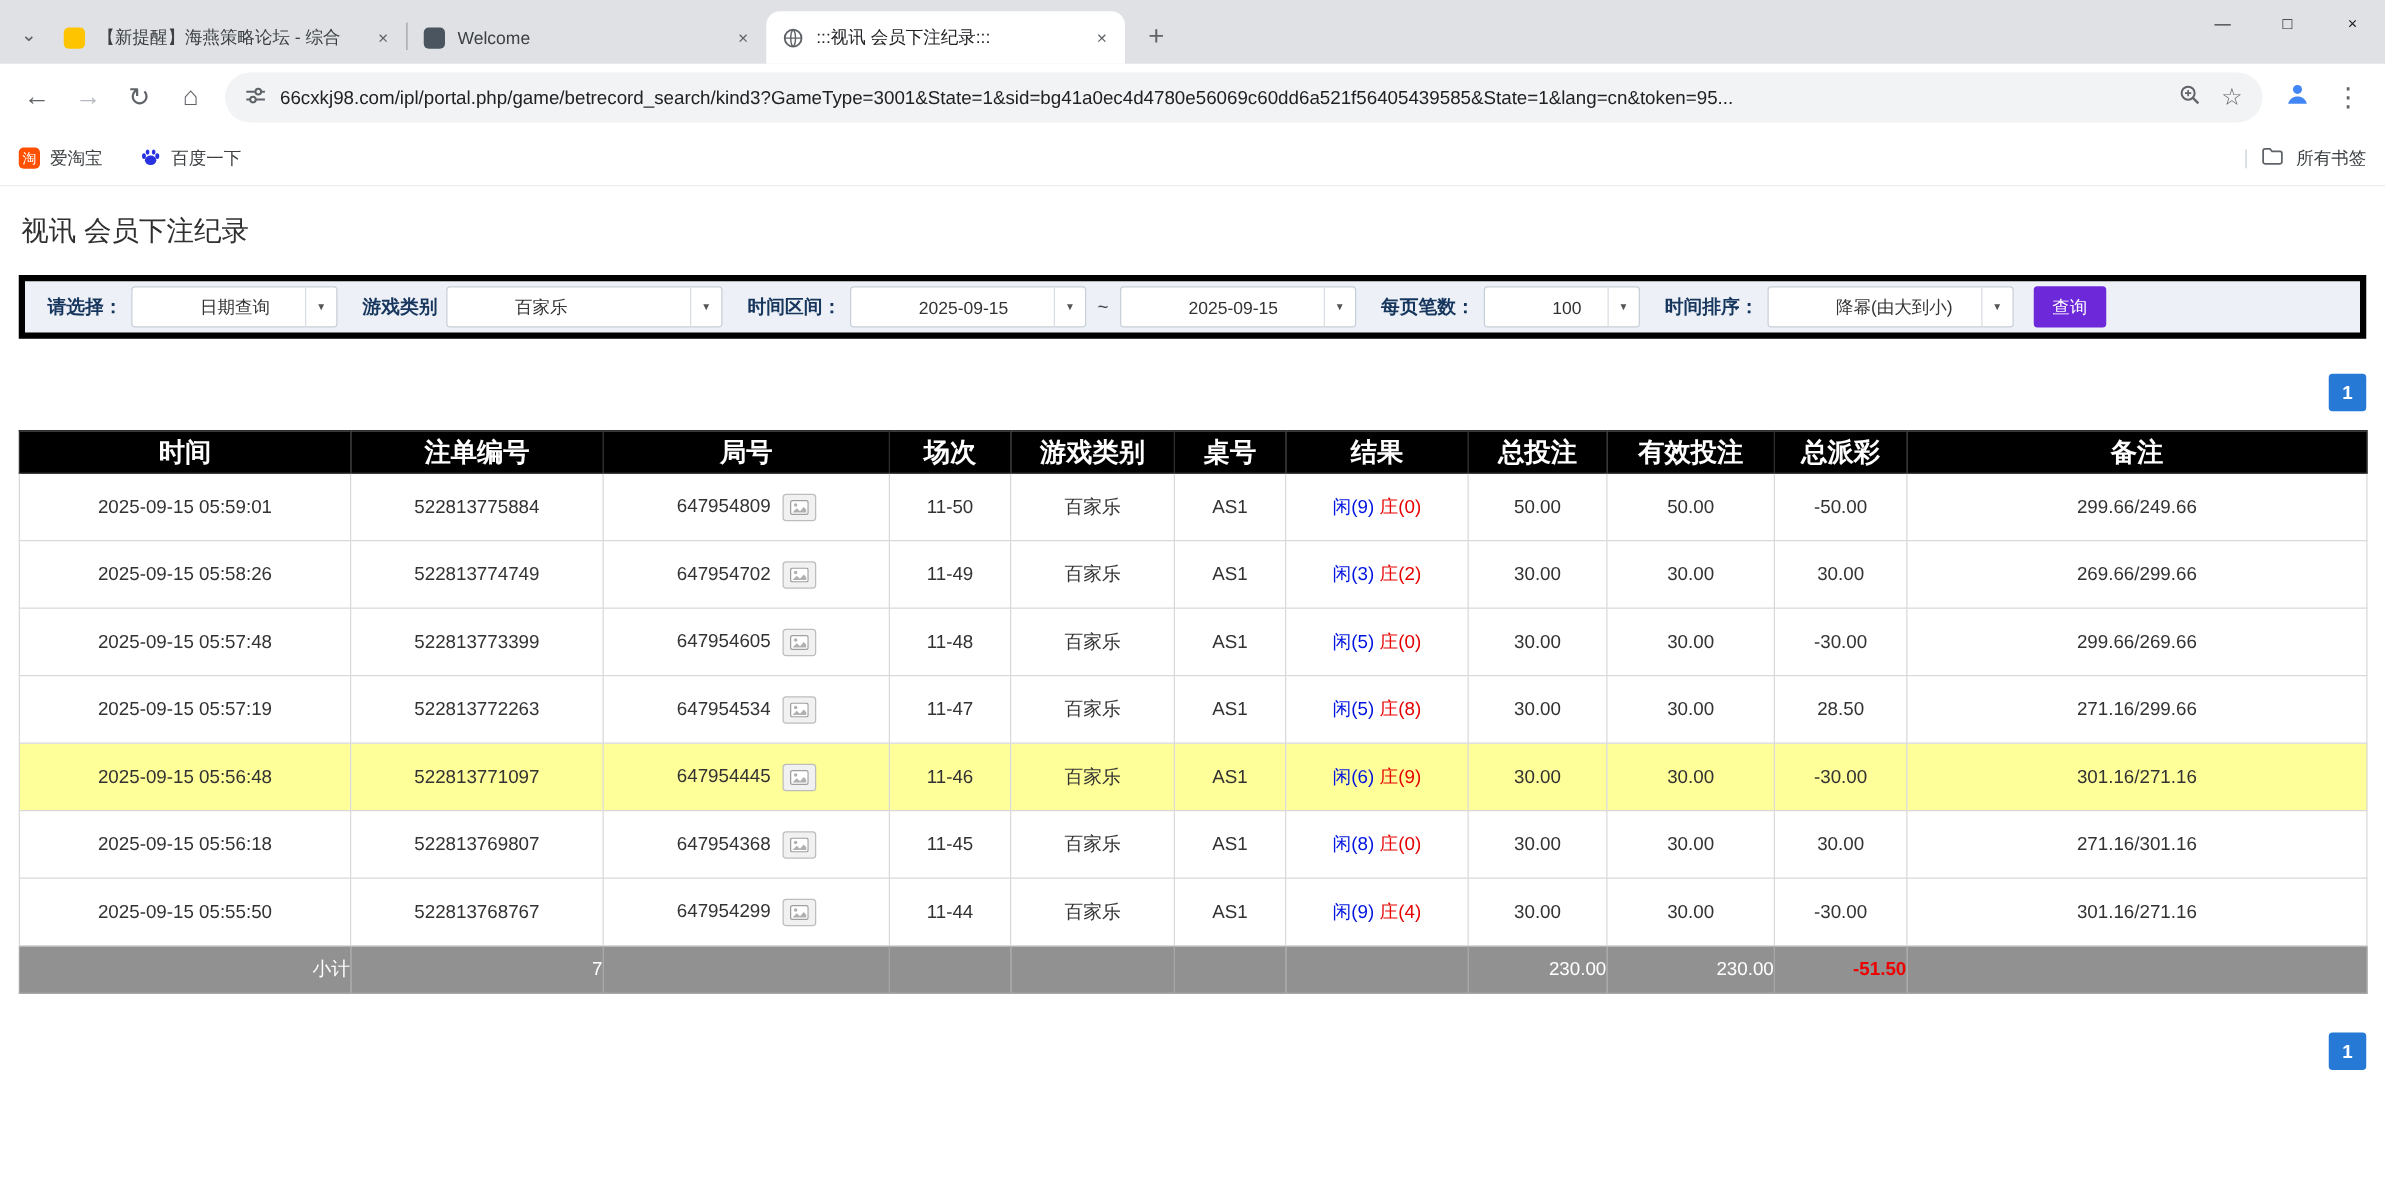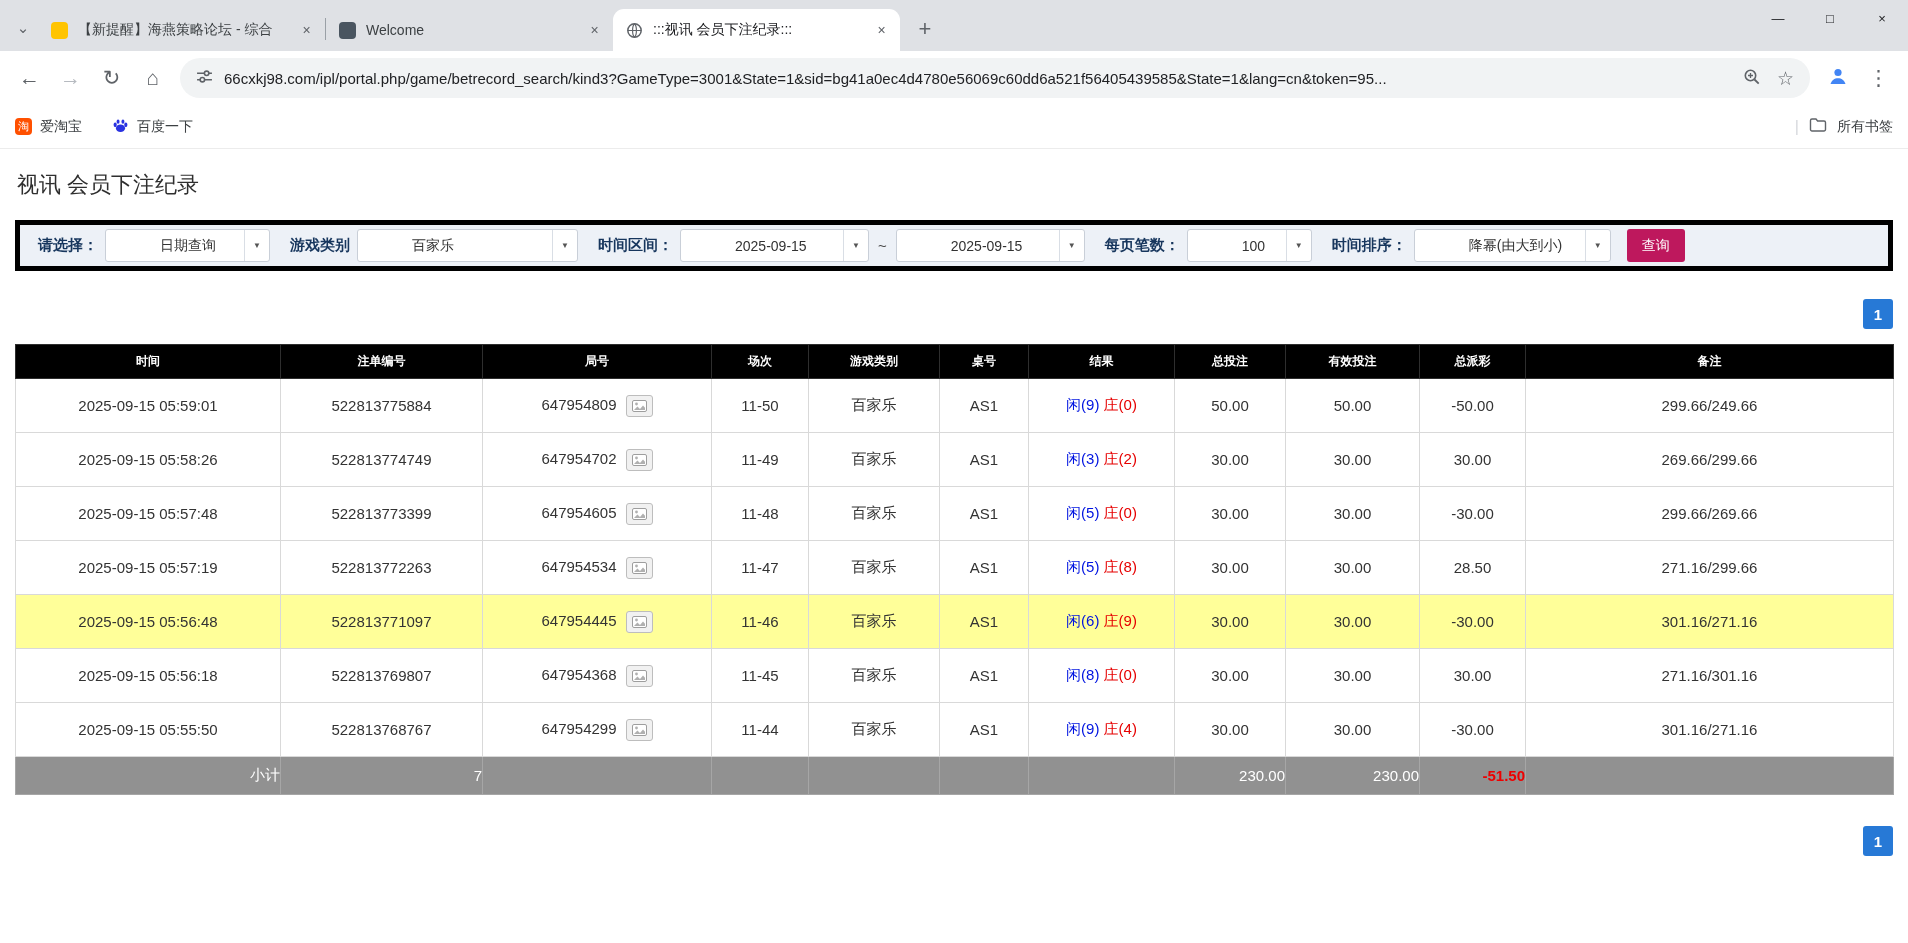--- a/index.html
+++ b/index.html
@@ -41,31 +41,31 @@
 
   .filterbar { margin-top:20px; height:51px; background:#edf1f7; border:5px solid #000000; display:flex; align-items:center; padding:0 18px; }
   .f-label { font-size:15px; font-weight:bold; color:#17365d; margin:0 7px 0 20px; white-space:nowrap; }
   .f-label.first { margin-left:0; }
   .tilde { margin:0 9px; color:#444; font-size:15px; }
   .select { height:33px; background:#fff; border:1px solid #c9cfd8; border-radius:3px; display:inline-flex; align-items:center; justify-content:space-between; font-size:14px; color:#333; padding-left:10px; cursor:pointer; flex:none; }
   .sel-val { white-space:nowrap; overflow:hidden;margin-left:44px; }
   .arrow-box { width:25px; height:100%; border-left:1px solid #d9dee5; display:flex; align-items:center; justify-content:center; margin-left:8px; flex:none; }
   .arr { font-size:8px; color:#555; }
   .w165{width:165px} .w221{width:221px} .w189{width:189px} .w125{width:125px} .w197{width:197px}
-  .btn-search { height:33px; padding:0 15px; margin-left:16px; background:#be185d; color:#fff; border:none; border-radius:3px; font-size:14px; cursor:pointer; }
+  .btn-search { height:33px; padding:0 15px; margin-left:16px; background:#6d28d9; color:#fff; border:none; border-radius:3px; font-size:14px; cursor:pointer; }
 
   .summarybar { margin-top:22px; height:44px; background:#dff0d8; display:flex; align-items:center; justify-content:space-between; padding:0 17px; font-size:15px; color:#3a3a3a; }
   .summary-right { color:#ff0000; }
 
   .pagerow { display:flex; justify-content:flex-end; margin-top:28px; }
   .pagerow.bottom { margin-top:31px; }
   .pagebtn { width:30px; height:30px; background:#2779d6; color:#fff; font-size:15px; font-weight:bold; border:none; border-radius:3px; display:flex; align-items:center; justify-content:center; cursor:pointer; }
 
   table.bets { margin-top:15px; width:1878px; border-collapse:collapse; table-layout:fixed; }
-  .bets thead th { background:#000; color:#fff; font-size:12px; font-weight:bold; height:34px; border:1px solid #2e2e2e; }
+  .bets thead th { background:#000; color:#fff; font-size:21px; font-weight:bold; height:34px; border:1px solid #2e2e2e; }
   .bets tbody td { height:54px; text-align:center; font-size:15px; color:#333; border:1px solid #d9d9d9; background:#fff; }
   .bets tr.hl td { background:#ffff99; }
   .blue { color:#0066cc; }
   .player { color:#0014e0; }
   .banker { color:#e60000; }
   .neg { color:#e60000; }
   .bets tfoot td { background:#919191; color:#fff; height:38px; text-align:right; font-size:15px; border:1px solid #a6a6a6;padding-left:43px; }
   .bets tfoot td.neg-foot { color:#ee0000; font-weight:bold; }
   .round-btn { display:inline-flex; width:27px; height:22px; background:#f1f1f1; border:1px solid #bdbdbd; border-radius:3px; align-items:center; justify-content:center; margin-left:9px; vertical-align:middle; cursor:pointer; }
 </style>

